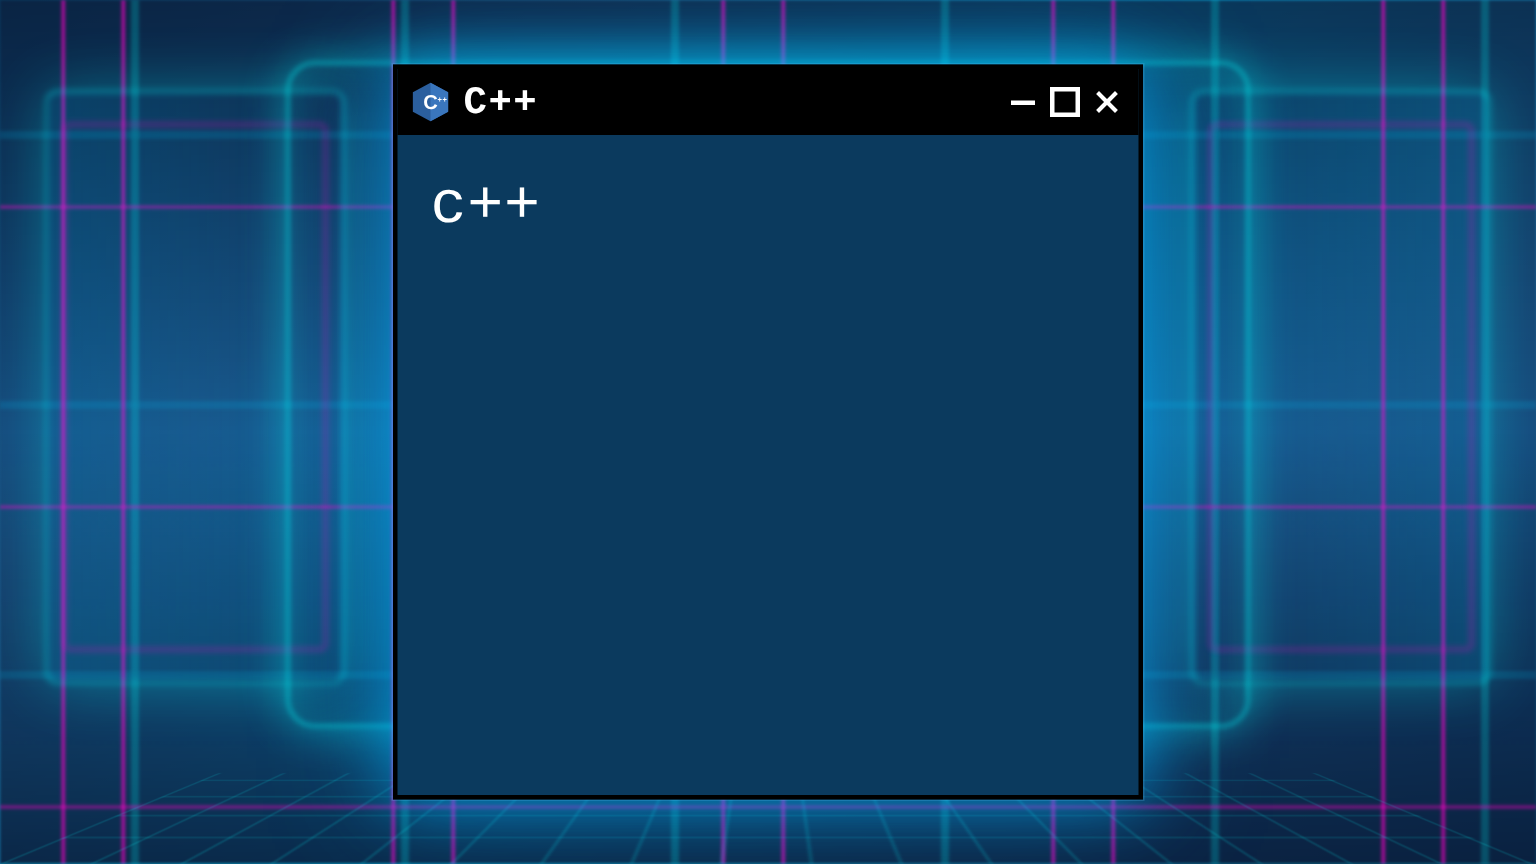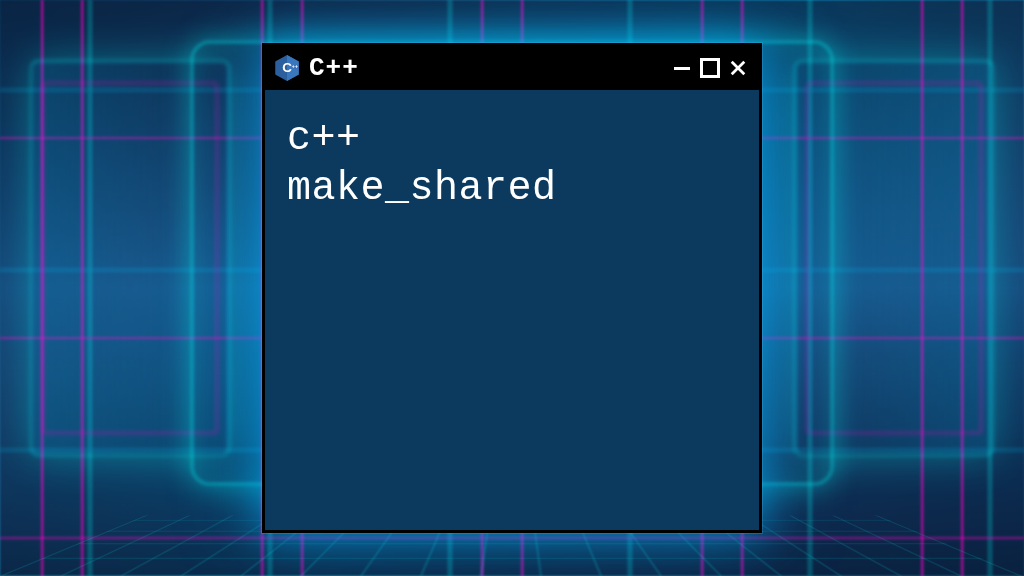--- a/index.html
+++ b/index.html
@@ -226,15 +226,14 @@
       <span class="win-btn close">
         <svg viewBox="0 0 20 20">
           <line x1="3" y1="3" x2="17" y2="17" stroke="#fff" stroke-width="3"></line>
           <line x1="17" y1="3" x2="3" y2="17" stroke="#fff" stroke-width="3"></line>
         </svg>
       </span>
     </div>
   </div>
   <div class="content">
     <div class="line">c++</div>
-    <div class="line">make_shared</div>
   </div>
 </div>
 
 </body></html>

